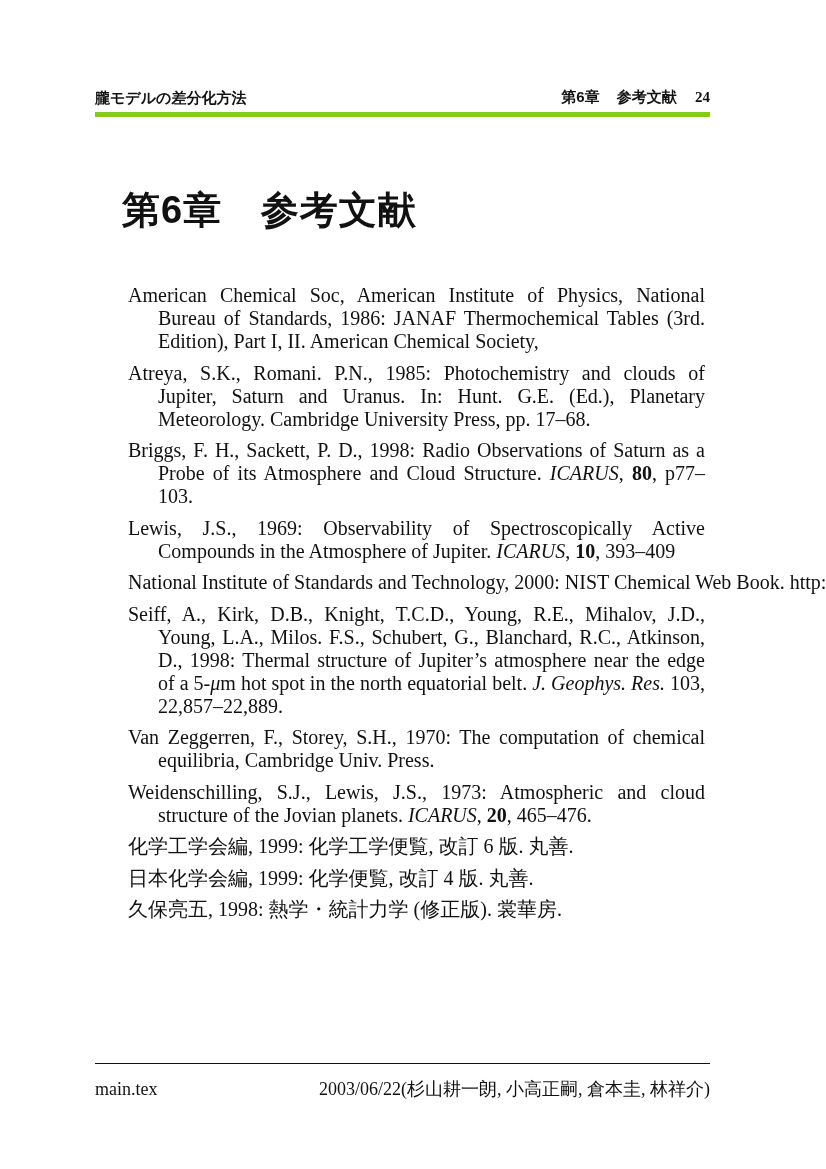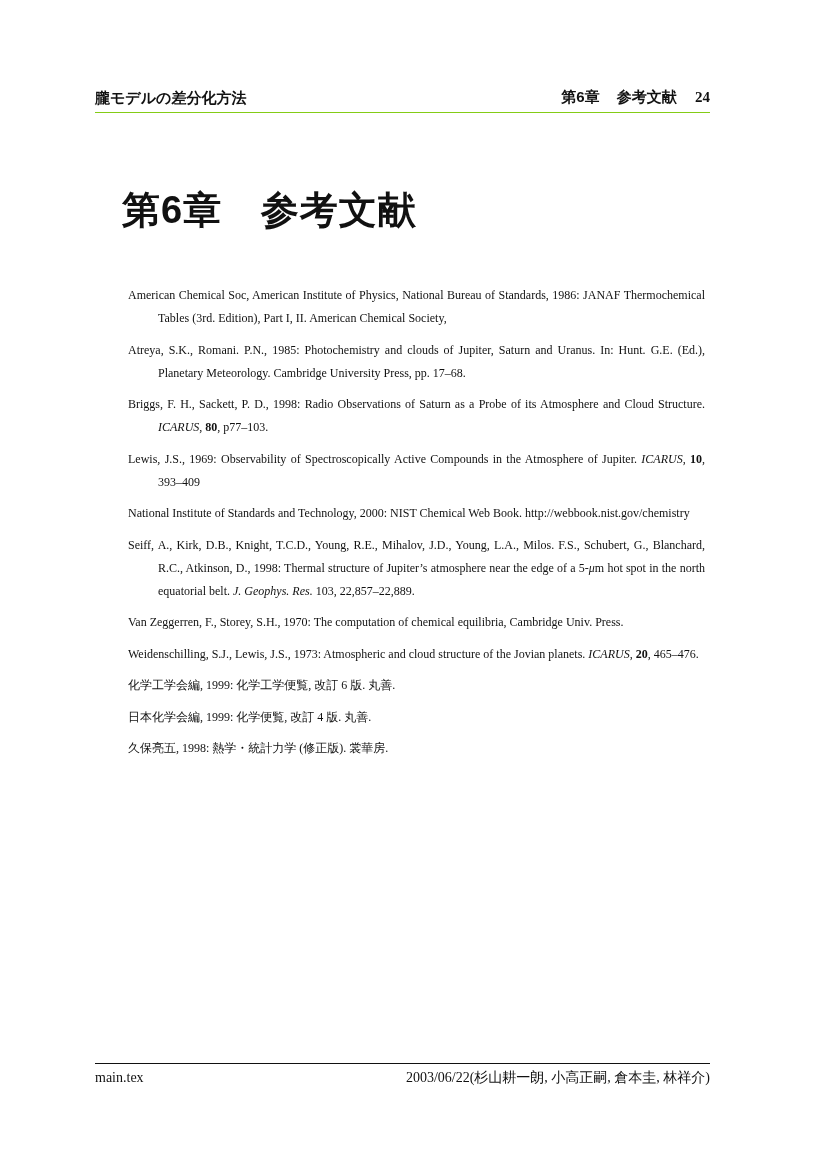--- a/index.html
+++ b/index.html
@@ -20,21 +20,21 @@
   
   .page-header {
     position: absolute;
     left: 95px;
     top: 87px;
     width: 615px;
     display: flex;
     justify-content: space-between;
     align-items: flex-end;
     padding-bottom: 5px;
-    border-bottom: 1px solid #84cc16;
+    border-bottom: 5px solid #84cc16;
     font-family: "Liberation Sans", "DejaVu Sans", sans-serif;
     font-weight: bold;
     font-size: 15px;
     line-height: 19px;
   }
   .h-chapname { margin-left: 13px; }
   .h-pagenum {
     margin-left: 14px;
     font-family: "Liberation Serif", "DejaVu Serif", serif;
   }
@@ -52,21 +52,21 @@
     letter-spacing: 1px;
   }
   .ch-title { margin-left: 27px; }
 
   
   .ref-list {
     position: absolute;
     left: 128px;
     top: 284px;
     width: 577px;
-    font-size: 12px;
+    font-size: 20px;
     line-height: 23px;
   }
   .ref-entry {
     margin: 0 0 8.5px 0;
     padding-left: 30px;
     text-indent: -30px;
     text-align: justify;
   }
   .ref-entry.nowrap {
     white-space: nowrap;
@@ -78,22 +78,22 @@
   
   .page-footer {
     position: absolute;
     left: 95px;
     top: 1063px;
     width: 615px;
     display: flex;
     justify-content: space-between;
     align-items: flex-start;
     border-top: 1px solid #111111;
-    padding-top: 5px;
-    font-size: 14px;
+    padding-top: 16px;
+    font-size: 18px;
     line-height: 18px;
   }
 </style>
 </head>
 <body>
 
 <div class="page">
 
   <header class="page-header">
     <span class="h-left">朧モデルの差分化方法</span>

